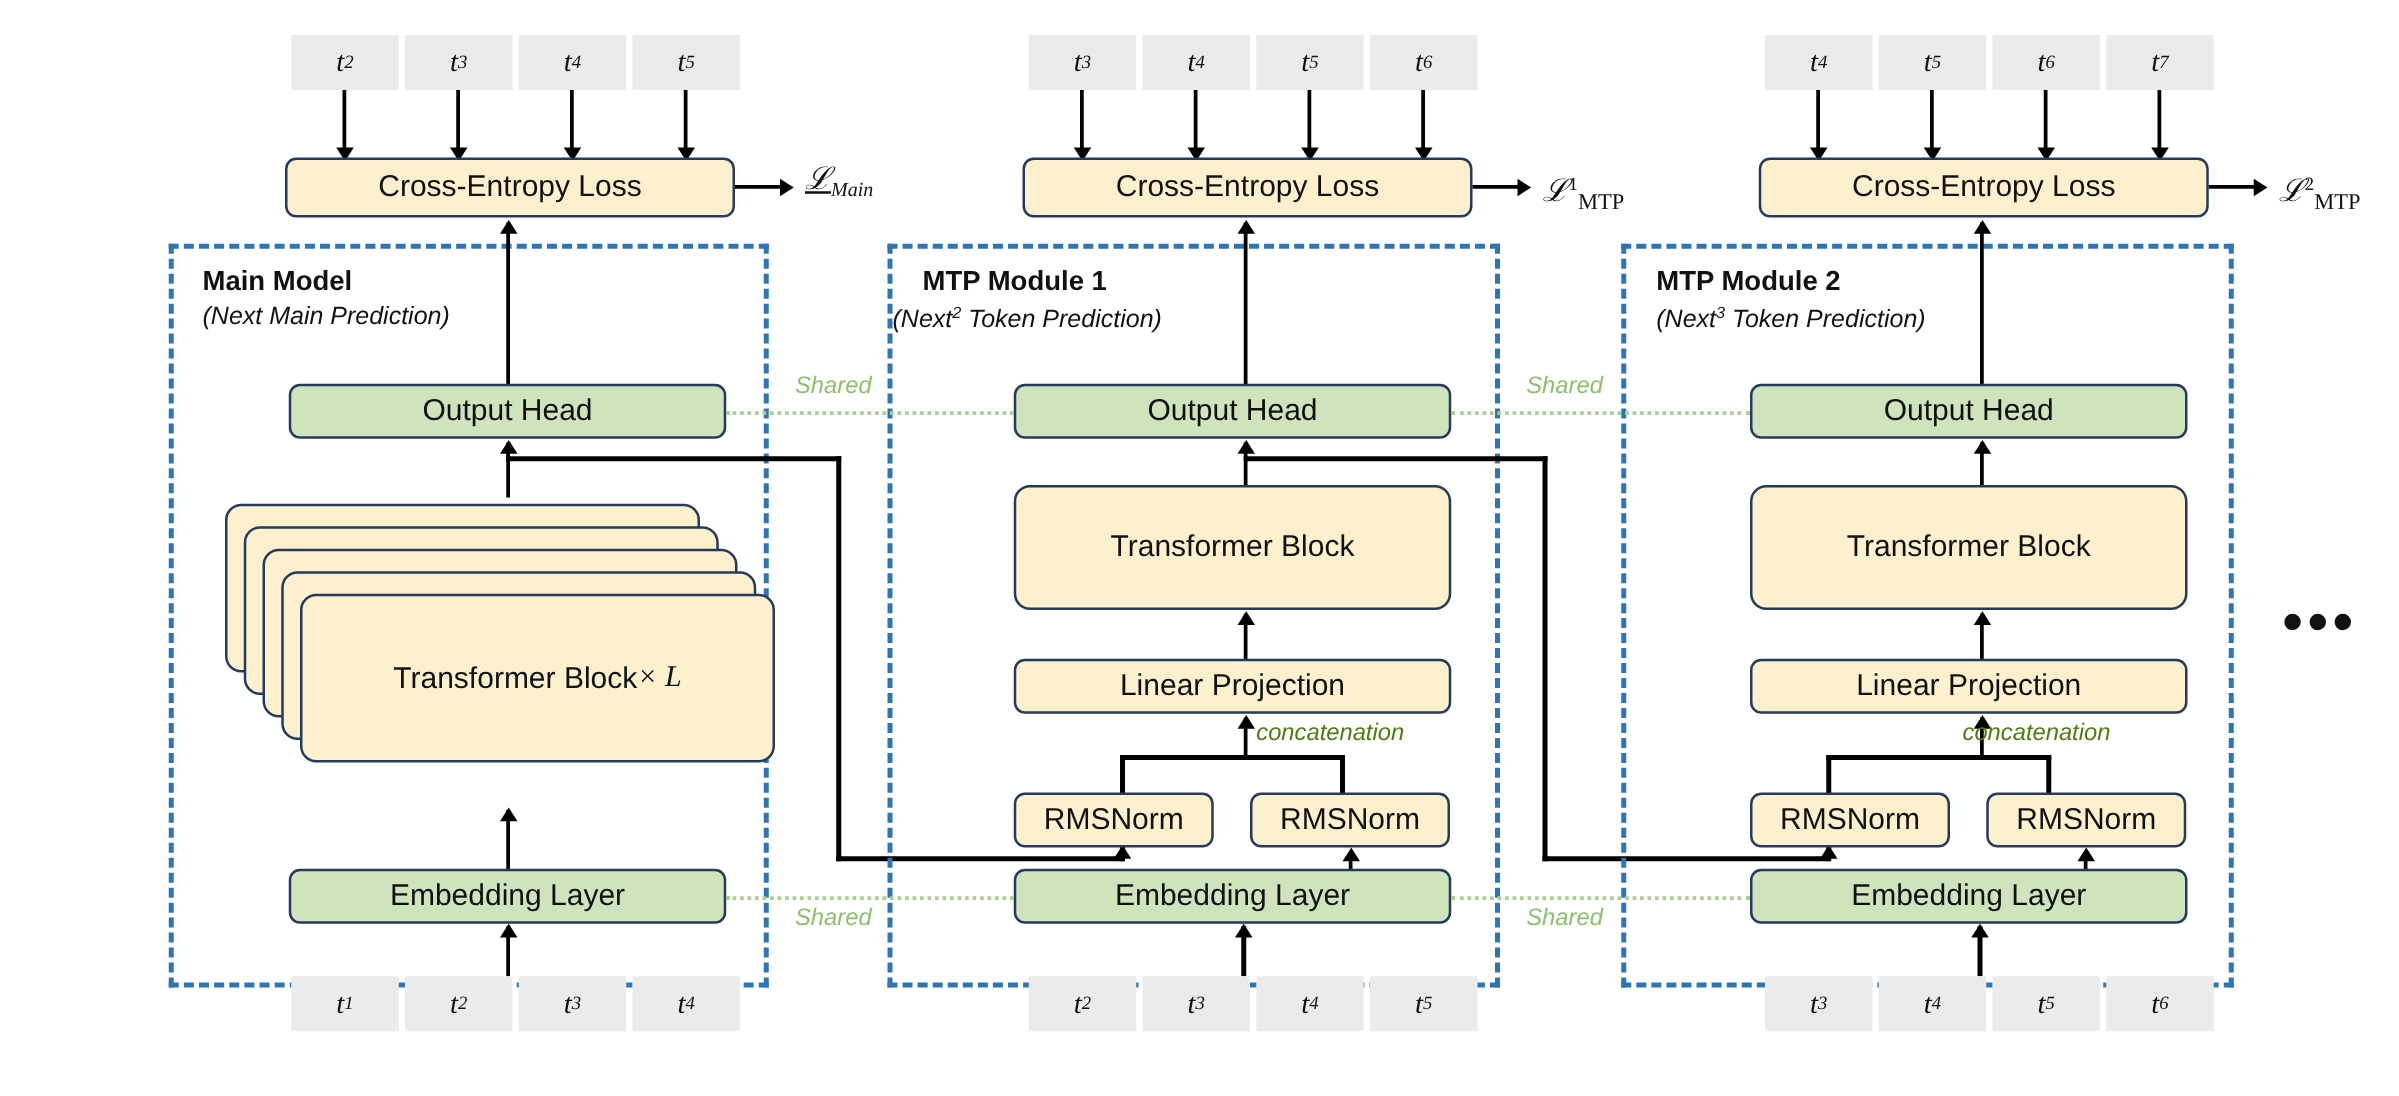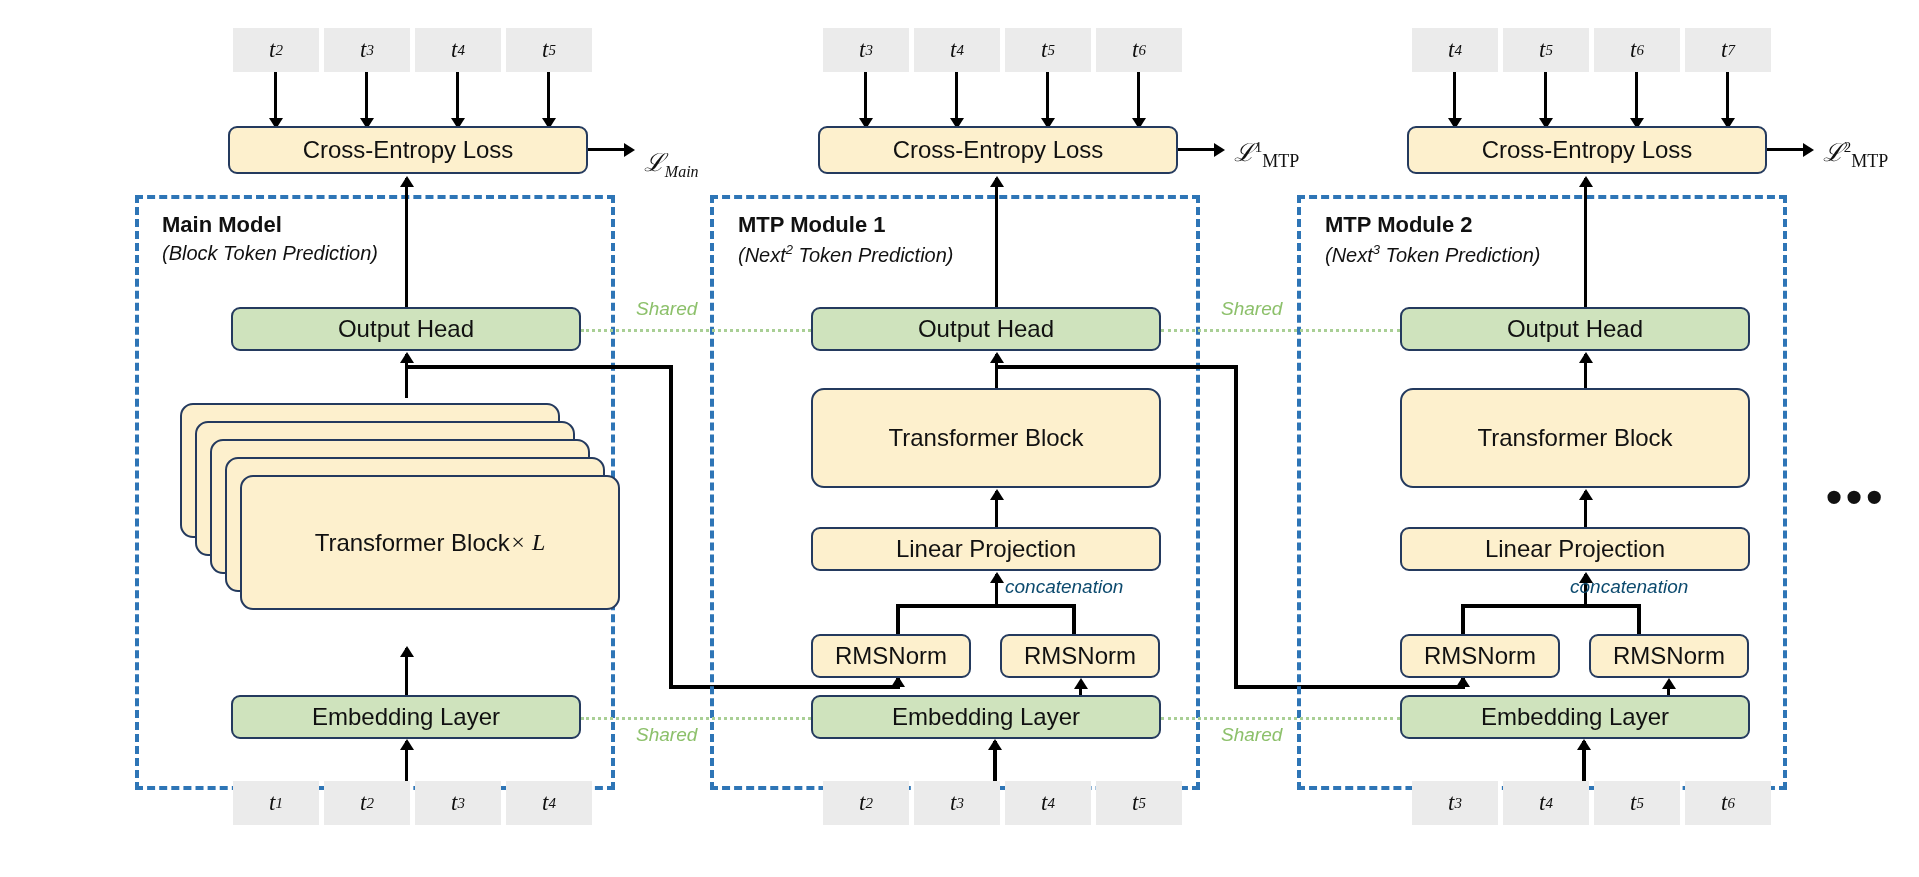--- a/index.html
+++ b/index.html
@@ -51,21 +51,21 @@
   .shareline{border-top:3px dotted #a9cf95;height:0;}
   .sharedlabel{color:#8cc06a;font-style:italic;font-size:19px;}
 
   
   .mathlbl{font-family:"Liberation Serif",serif;font-size:25px;color:#111;white-space:nowrap;}
   .mathlbl .cal{font-style:italic;}
   .mathlbl sub{font-size:18px;}
   .mathlbl sup{font-size:15px;}
   .mathlbl .sb{font-style:italic;font-size:16px;}
 
-  .concat{font-style:italic;font-size:19px;color:#0c4a6e;}
+  .concat{font-style:italic;font-size:19px;color:#4d7c0f;}
   .ellipsis{font-size:46px;font-weight:bold;color:#111;letter-spacing:4px;}
   .timesL{font-family:"Liberation Serif",serif;font-style:italic;}
 </style>
 </head>
 <body>
 
 <div id="stage">
 
 
 
@@ -92,27 +92,27 @@
   <div class="abs arrowdown" style="left:360px;top:118px;"></div>
   <div class="abs vline" style="left:456px;top:72px;width:3px;height:48px;"></div>
   <div class="abs arrowdown" style="left:451px;top:118px;"></div>
   <div class="abs vline" style="left:547px;top:72px;width:3px;height:48px;"></div>
   <div class="abs arrowdown" style="left:542px;top:118px;"></div>
 
   <div class="abs node loss" style="left:228px;top:126px;width:360px;height:48px;">Cross-Entropy Loss</div>
 
   <div class="abs hline" style="left:588px;top:148px;width:38px;height:3px;"></div>
   <div class="abs arrowright" style="left:624px;top:143px;"></div>
-  <div class="abs mathlbl" style="left:644px;top:144px;">
+  <div class="abs mathlbl" style="left:644px;top:124px;text-decoration:underline;">
     <span class="cal">ℒ</span><sub class="sb">Main</sub>
   </div>
 
   <div class="abs modframe" style="left:135px;top:195px;width:480px;height:595px;"></div>
   <div class="abs modtitle" style="left:162px;top:212px;">Main Model</div>
-  <div class="abs modsub" style="left:162px;top:242px;">(Block Token Prediction)</div>
+  <div class="abs modsub" style="left:162px;top:242px;">(Next Main Prediction)</div>
 
   <div class="abs vline" style="left:405px;top:178px;width:3px;height:132px;"></div>
   <div class="abs arrowup" style="left:400px;top:176px;"></div>
 
   <div class="abs node green" style="left:231px;top:307px;width:350px;height:44px;">Output Head</div>
 
   <div class="abs vline" style="left:405px;top:354px;width:3px;height:44px;"></div>
   <div class="abs arrowup" style="left:400px;top:352px;"></div>
 
   <div class="abs stackcard" style="left:180px;top:403px;width:380px;height:135px;"></div>
@@ -184,21 +184,21 @@
   <div class="abs node loss" style="left:818px;top:126px;width:360px;height:48px;">Cross-Entropy Loss</div>
 
   <div class="abs hline" style="left:1178px;top:148px;width:38px;height:3px;"></div>
   <div class="abs arrowright" style="left:1214px;top:143px;"></div>
   <div class="abs mathlbl" style="left:1234px;top:134px;">
     <span class="cal">ℒ</span><sup>1</sup><sub>MTP</sub>
   </div>
 
   <div class="abs modframe" style="left:710px;top:195px;width:490px;height:595px;"></div>
   <div class="abs modtitle" style="left:738px;top:212px;">MTP Module 1</div>
-  <div class="abs modsub" style="left:738px;top:242px;">
+  <div class="abs modsub" style="left:714px;top:242px;">
     <span>(Next</span><sup>2</sup><span> Token Prediction)</span>
   </div>
 
   <div class="abs vline" style="left:995px;top:178px;width:3px;height:132px;"></div>
   <div class="abs arrowup" style="left:990px;top:176px;"></div>
 
   <div class="abs node green" style="left:811px;top:307px;width:350px;height:44px;">Output Head</div>
 
   <div class="abs vline" style="left:995px;top:354px;width:3px;height:44px;"></div>
   <div class="abs arrowup" style="left:990px;top:352px;"></div>

